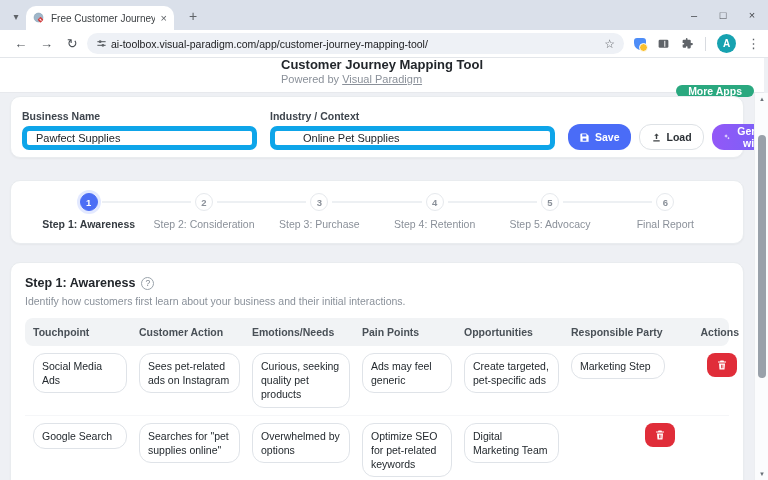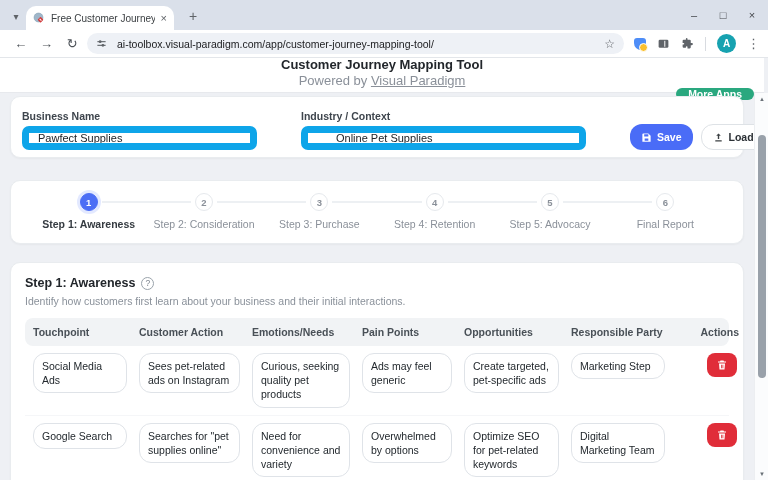--- a/index.html
+++ b/index.html
@@ -16,50 +16,50 @@
   .tab-close { font-size:11px; color:#5f6368; line-height:1; cursor:pointer; }
   .new-tab { position:absolute; left:184px; top:7px; width:18px; height:18px; border:none; background:transparent;
     font-size:14px; color:#5f6368; line-height:16px; cursor:pointer; }
   .win-controls { position:absolute; right:6px; top:0; height:30px; display:flex; align-items:center; gap:17px; padding-right:4px; }
   .win-controls span { font-size:11px; color:#44474c; cursor:pointer; width:12px; text-align:center; }
 
   .toolbar { position:absolute; top:30px; left:0; right:0; height:28px; background:#fff;
     border-bottom:1px solid #e3e6ea; display:flex; align-items:center; padding:0 8px; }
   .nav-ic { font-size:13px; color:#4c5157; width:26px; text-align:center; cursor:pointer; }
   .omnibox { margin-left:2px; width:544px; height:21px; background:#eef1f6; border-radius:11px;
-    display:flex; align-items:center; padding:0 9px; gap:10px; }
+    display:flex; align-items:center; padding:0 9px; gap:4px; }
   .omnibox .url { flex:1; font-size:10.5px; color:#202124; white-space:nowrap; overflow:hidden; }
   .omnibox .star { font-size:12px; color:#5f6368; cursor:pointer; }
   .tb-right { display:flex; align-items:center; gap:11px; margin-left:10px; }
   .ext-colored { width:12px; height:12px; border-radius:3px 3px 3px 7px; background:#4e8df7; position:relative; cursor:pointer; }
   .ext-colored::after { content:''; position:absolute; right:-2px; bottom:-2px; width:7px; height:7px;
     border-radius:50%; background:#fbc02d; border:1.5px solid #fff; }
   .sep { width:1px; height:14px; background:#d8dbe0; }
   .avatar-browser { width:19px; height:19px; border-radius:50%; background:#17a2b0; color:#fff;
     font-size:10px; font-weight:bold; display:flex; align-items:center; justify-content:center; cursor:pointer; }
   .dots { font-size:13px; color:#5f6368; cursor:pointer; }
 
   
   .appheader { position:absolute; top:58px; left:0; right:4px; height:35px; background:#fff;
     border-bottom:1px solid #e7e9ed; display:flex; align-items:center; padding:0 10px;flex-direction:column; }
   .apptitle { font-size:13px; font-weight:bold; color:#22262b; line-height:1.15; }
-  .powered { font-size:13px; color:#8a9099;text-align:center; }
+  .powered { font-size:11px; color:#8a9099; }
   .powered a { color:#8a9099; }
   .btn-moreapps { margin-left:auto; height:21px; padding:0 12px; border:none; border-radius:11px;
     background:#2aa87f; color:#fff; font-size:10.5px; font-weight:bold; cursor:pointer; }
   .avatar-app { width:25px; height:25px; margin-left:8px; border-radius:50%; background:#8e24aa; color:#fff;
     font-size:12px; font-weight:bold; display:flex; align-items:center; justify-content:center; cursor:pointer; }
 
   
   .card { position:absolute; left:10px; width:734px; background:#fff; border:1px solid #e9ecef;
-    border-radius:10px; box-shadow:0 1px 2px rgba(0,0,0,.04);gap:31px; }
+    border-radius:10px; box-shadow:0 1px 2px rgba(0,0,0,.04); }
   .card-form { top:96px; height:62px; padding:7px 11px; display:flex; align-items:flex-end; }
   .field { display:flex; flex-direction:column; margin-right:13px; }
   .field label { font-size:10.5px; font-weight:bold; color:#3e454d; margin-bottom:4px; }
-  .field input { height:24px; border:7px solid #0ea5e9; border-radius:7px; padding:0 9px;
+  .field input { height:24px; border:5px solid #0ea5e9; border-radius:7px; padding:0 9px;
     font-size:11px; color:#212529; font-family:inherit; outline:none; }
   .f1 input { width:235px; } .f2 input { width:285px;padding-left:28px; }
   .form-btns { margin-left:auto; display:flex; gap:8px; }
   .btn { height:26px; border-radius:12px; border:none; display:flex; align-items:center; gap:5px;
     padding:0 11px; font-size:10.5px; font-weight:bold; cursor:pointer; font-family:inherit; }
   .btn svg { display:block; }
   .btn-save { background:#4a6cf7; color:#fff; }
   .btn-load { background:#fff; color:#2b3035; border:1px solid #dee2e6; }
   .btn-generate { background:linear-gradient(90deg,#9358f7,#6a66f7); color:#fff; }
 
@@ -283,23 +283,20 @@
   </div>
 
   <div class="tgrid trow">
     <div class="cell">
         <div class="cell-box">Google Search</div>
       </div>
     <div class="cell">
         <div class="cell-box">Searches for "pet supplies online"</div>
       </div>
     <div class="cell">
-        <div class="cell-box">Need for convenience and variety</div>
-      </div>
-    <div class="cell">
         <div class="cell-box">Overwhelmed by options</div>
       </div>
     <div class="cell">
         <div class="cell-box">Optimize SEO for pet-related keywords</div>
       </div>
     <div class="cell">
         <div class="cell-box">Digital Marketing Team</div>
       </div>
     <div class="cell-actions">
         <button class="btn-delete">

